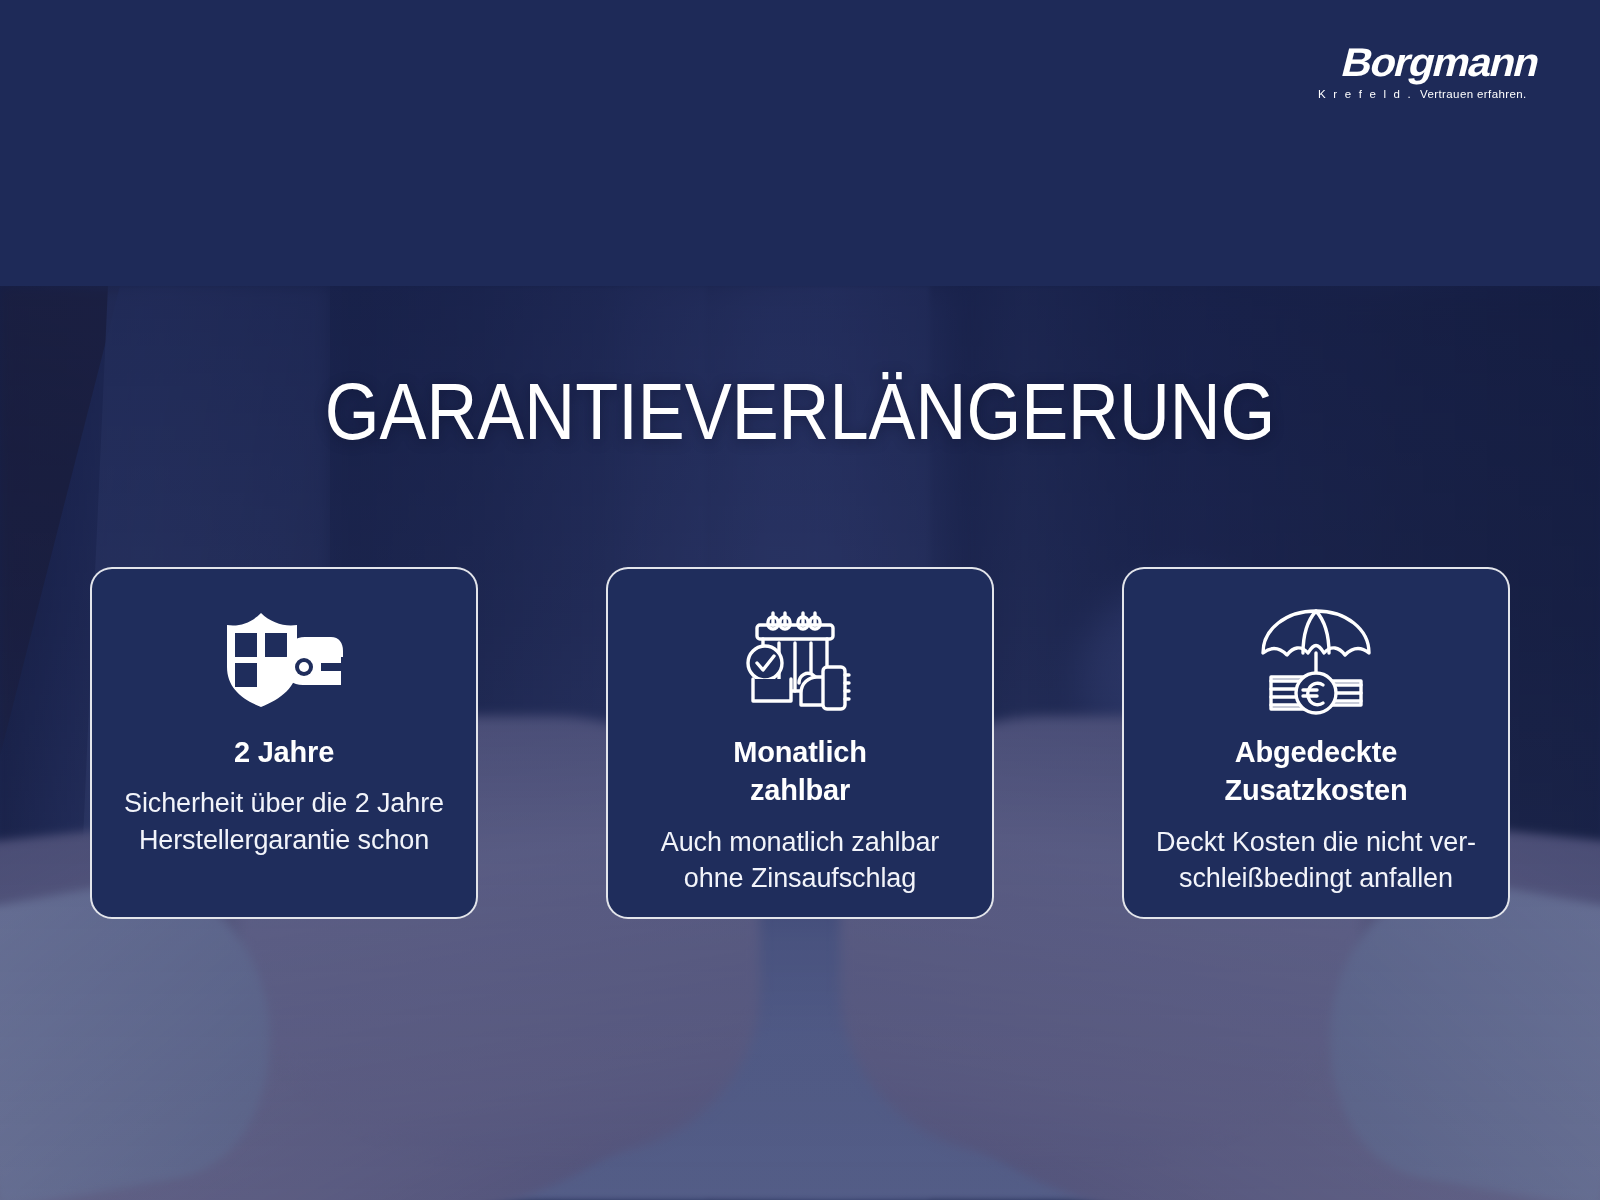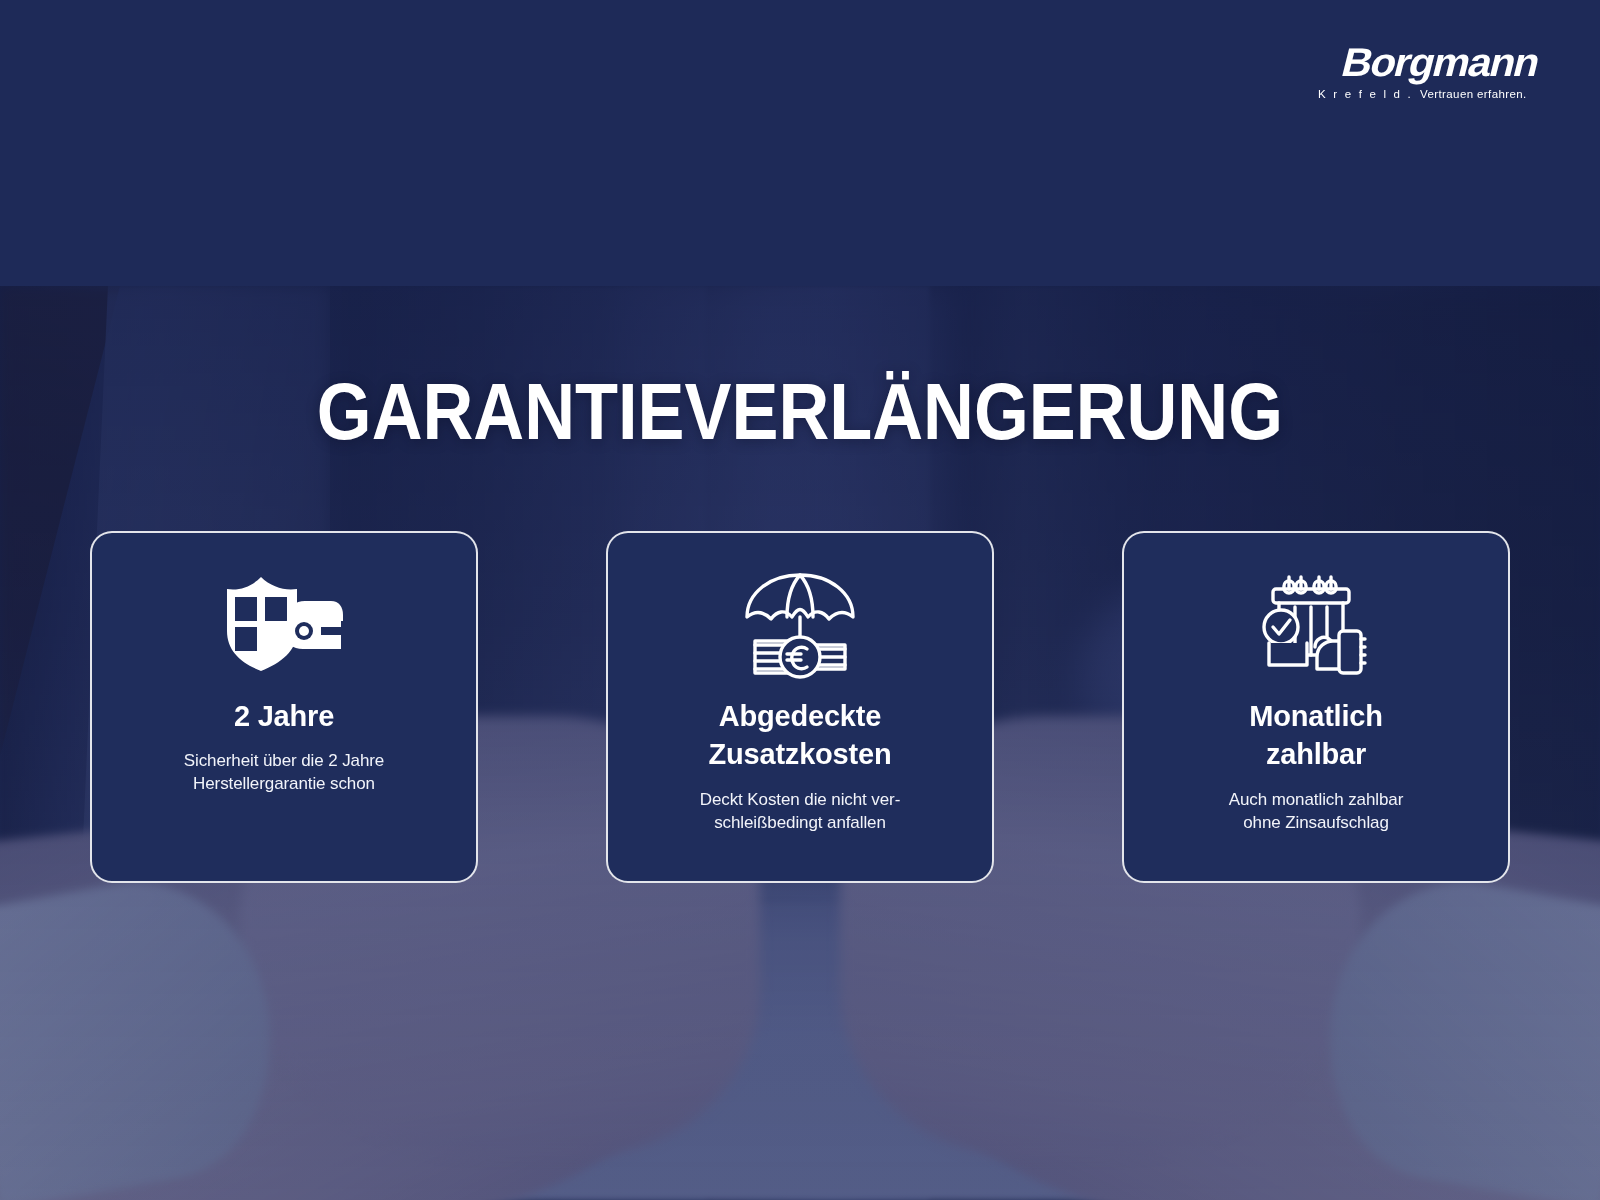--- a/index.html
+++ b/index.html
@@ -207,21 +207,21 @@
       rgba(60,74,136,.14) 100%);
   }
 
   
   .main-title {
     position:absolute; left:0; top:372px;
     width:1600px;
     text-align:center;
     z-index:30;
     font-size:80px;
-    font-weight:700;
+    font-weight:400;
     color:#ffffff;
     letter-spacing:0px;
     line-height:1;
     text-shadow:0 2px 14px rgba(10,16,40,.45);
   }
   .main-title span {
     display:inline-block;
     transform:scaleX(0.88);
   }
 
@@ -236,34 +236,35 @@
   }
   .card {
     width:388px; height:352px;
     background:#1f2d5c;
     border:2px solid rgba(255,255,255,.88);
     border-radius:22px;
     display:flex;
     flex-direction:column;
     align-items:center;
     padding-top:36px;
+    margin-top:36px;
   }
   .card-icon { width:122px; height:112px; margin-bottom:16px; }
   .card-icon svg { display:block; width:100%; height:100%; }
   .card-title {
     font-size:29px;
     font-weight:700;
     color:#ffffff;
     text-align:center;
     line-height:1.32;
     letter-spacing:-0.2px;
   }
   .card-sub {
     margin-top:14px;
-    font-size:17px;
+    font-size:27px;
     font-weight:400;
     color:#f2f4fa;
     text-align:center;
     line-height:1.36;
     letter-spacing:-0.1px;
   }
 </style>
 </head>
 <body>
 
@@ -387,20 +388,59 @@
       <div class="card-sub">
         <span>Sicherheit über die 2 Jahre</span><br>
         <span>Herstellergarantie schon</span>
       </div>
     </div>
 
     <div class="card">
       <div class="card-icon">
         <svg viewBox="0 0 122 112" xmlns="http://www.w3.org/2000/svg" fill="none" stroke="#ffffff" stroke-width="3.4" stroke-linecap="round" stroke-linejoin="round">
 
+          <path d="M34 8 L34 20 M46 8 L46 20 M64 8 L64 20 M76 8 L76 20"></path>
+          <rect x="29" y="12" width="10" height="12" rx="5"></rect>
+          <rect x="41" y="12" width="10" height="12" rx="5"></rect>
+          <rect x="59" y="12" width="10" height="12" rx="5"></rect>
+          <rect x="71" y="12" width="10" height="12" rx="5"></rect>
+
+          <rect x="18" y="20" width="76" height="14" rx="3"></rect>
+
+          <path d="M24 34 L24 86 L88 86 L88 34"></path>
+
+          <path d="M40 38 L40 86 M56 38 L56 86 M72 38 L72 86"></path>
+
+          <circle cx="26" cy="58" r="17" fill="#1f2d5c"></circle>
+          <path d="M18 58 L24 65 L35 51"></path>
+
+          <path d="M14 74 L14 96 L52 96 L52 74" fill="#1f2d5c"></path>
+
+          <path d="M60 78 C60 70 68 66 74 70 L82 76" fill="#1f2d5c"></path>
+          <path d="M62 88 L62 100 L100 100 L100 72 L78 72
+                   C70 72 62 78 62 88 Z" fill="#1f2d5c"></path>
+
+          <rect x="84" y="62" width="22" height="42" rx="4" fill="#1f2d5c"></rect>
+          <path d="M106 70 L110 70 M106 78 L110 78 M106 86 L110 86 M106 94 L110 94"></path>
+        </svg>
+      </div>
+      <div class="card-title">
+        <span>Monatlich</span><br>
+        <span>zahlbar</span>
+      </div>
+      <div class="card-sub">
+        <span>Auch monatlich zahlbar</span><br>
+        <span>ohne Zinsaufschlag</span>
+      </div>
+    </div>
+
+    <div class="card">
+      <div class="card-icon">
+        <svg viewBox="0 0 122 112" xmlns="http://www.w3.org/2000/svg" fill="none" stroke="#ffffff" stroke-width="3.4" stroke-linecap="round" stroke-linejoin="round">
+
           <path d="M8 48 C8 24 31 6 61 6 C91 6 114 24 114 48
                    C104 40 96 44 90 50 C84 42 76 40 69 48
                    C63 38 59 38 53 48 C46 40 38 42 32 50 C26 44 18 40 8 48 Z"></path>
 
           <path d="M61 6 C52 16 48 32 48 48 M61 6 C70 16 74 32 74 48"></path>
 
           <path d="M61 48 L61 84"></path>
 
           <path d="M16 76 L58 76 M16 84 L58 84 M16 92 L58 92 M16 100 L58 100"></path>
           <path d="M16 72 L16 104 L58 104 L58 72 Z"></path>
@@ -417,53 +457,14 @@
       <div class="card-title">
         <span>Abgedeckte</span><br>
         <span>Zusatzkosten</span>
       </div>
       <div class="card-sub">
         <span>Deckt Kosten die nicht ver-</span><br>
         <span>schleißbedingt anfallen</span>
       </div>
     </div>
 
-    <div class="card">
-      <div class="card-icon">
-        <svg viewBox="0 0 122 112" xmlns="http://www.w3.org/2000/svg" fill="none" stroke="#ffffff" stroke-width="3.4" stroke-linecap="round" stroke-linejoin="round">
-
-          <path d="M34 8 L34 20 M46 8 L46 20 M64 8 L64 20 M76 8 L76 20"></path>
-          <rect x="29" y="12" width="10" height="12" rx="5"></rect>
-          <rect x="41" y="12" width="10" height="12" rx="5"></rect>
-          <rect x="59" y="12" width="10" height="12" rx="5"></rect>
-          <rect x="71" y="12" width="10" height="12" rx="5"></rect>
-
-          <rect x="18" y="20" width="76" height="14" rx="3"></rect>
-
-          <path d="M24 34 L24 86 L88 86 L88 34"></path>
-
-          <path d="M40 38 L40 86 M56 38 L56 86 M72 38 L72 86"></path>
-
-          <circle cx="26" cy="58" r="17" fill="#1f2d5c"></circle>
-          <path d="M18 58 L24 65 L35 51"></path>
-
-          <path d="M14 74 L14 96 L52 96 L52 74" fill="#1f2d5c"></path>
-
-          <path d="M60 78 C60 70 68 66 74 70 L82 76" fill="#1f2d5c"></path>
-          <path d="M62 88 L62 100 L100 100 L100 72 L78 72
-                   C70 72 62 78 62 88 Z" fill="#1f2d5c"></path>
-
-          <rect x="84" y="62" width="22" height="42" rx="4" fill="#1f2d5c"></rect>
-          <path d="M106 70 L110 70 M106 78 L110 78 M106 86 L110 86 M106 94 L110 94"></path>
-        </svg>
-      </div>
-      <div class="card-title">
-        <span>Monatlich</span><br>
-        <span>zahlbar</span>
-      </div>
-      <div class="card-sub">
-        <span>Auch monatlich zahlbar</span><br>
-        <span>ohne Zinsaufschlag</span>
-      </div>
-    </div>
-
   </div>
 </div>
 
 </body></html>

